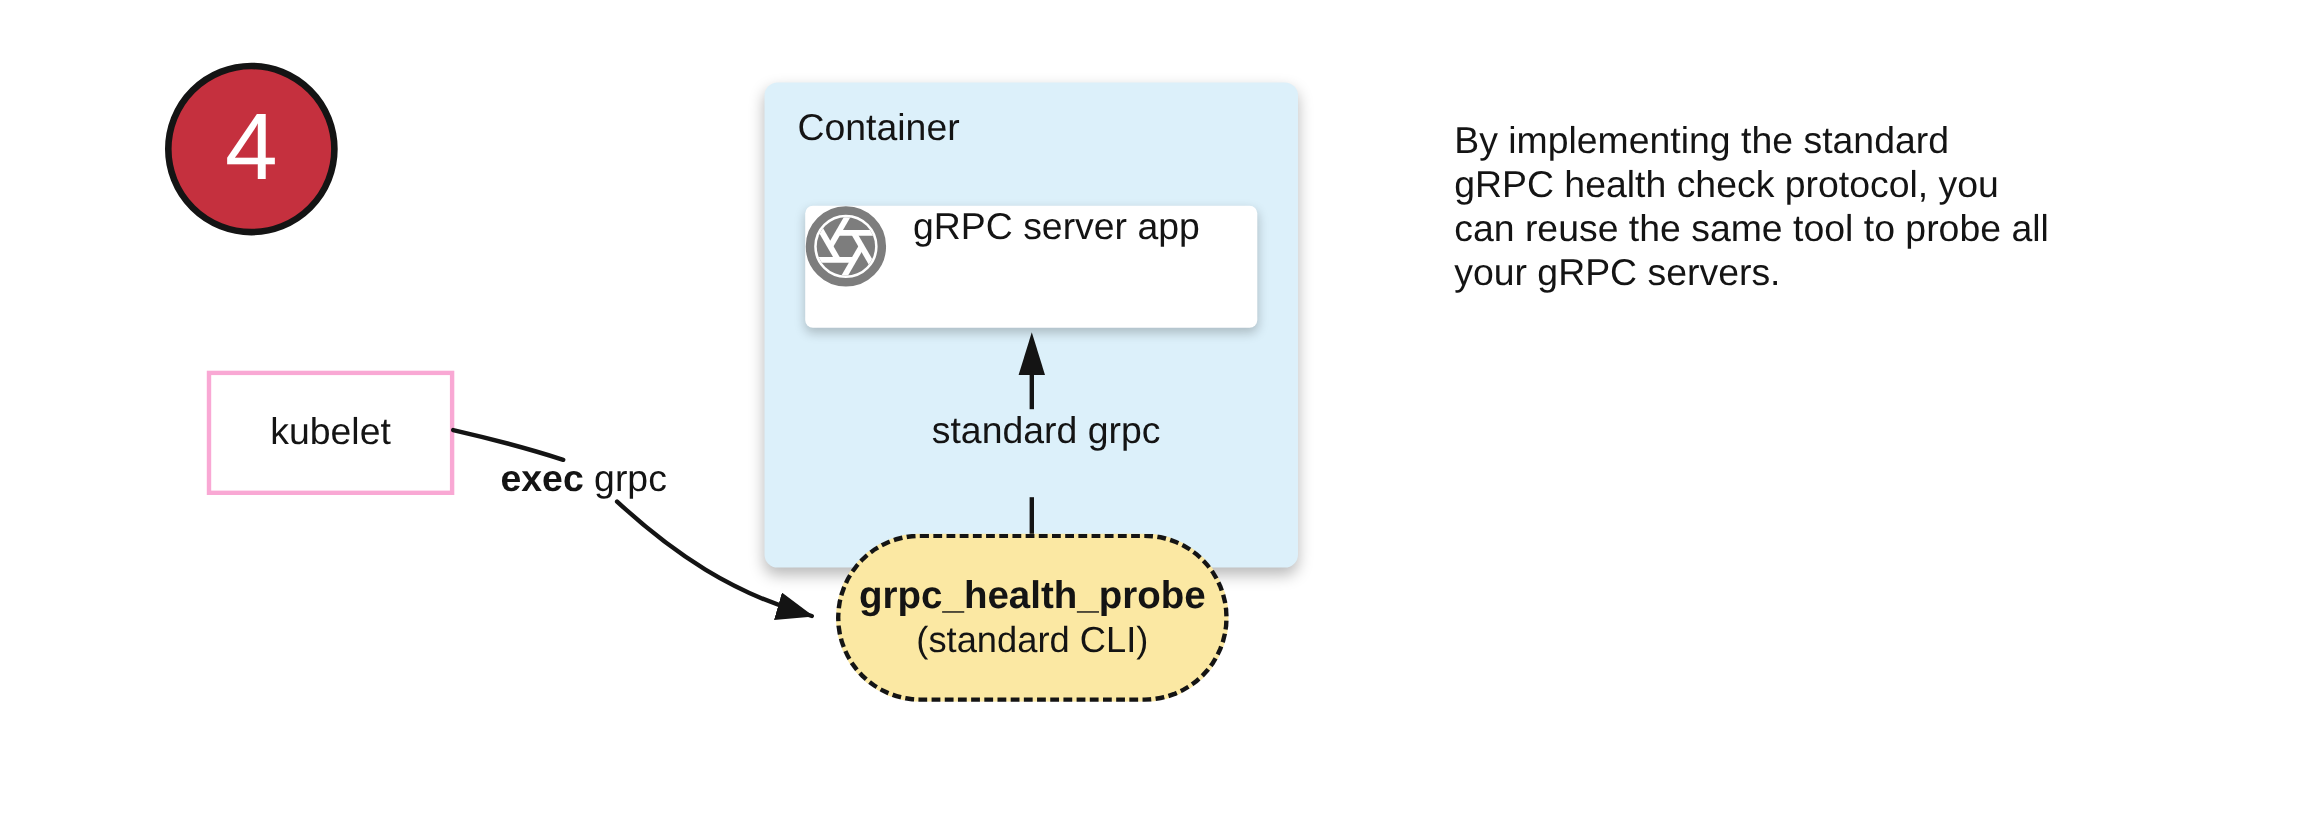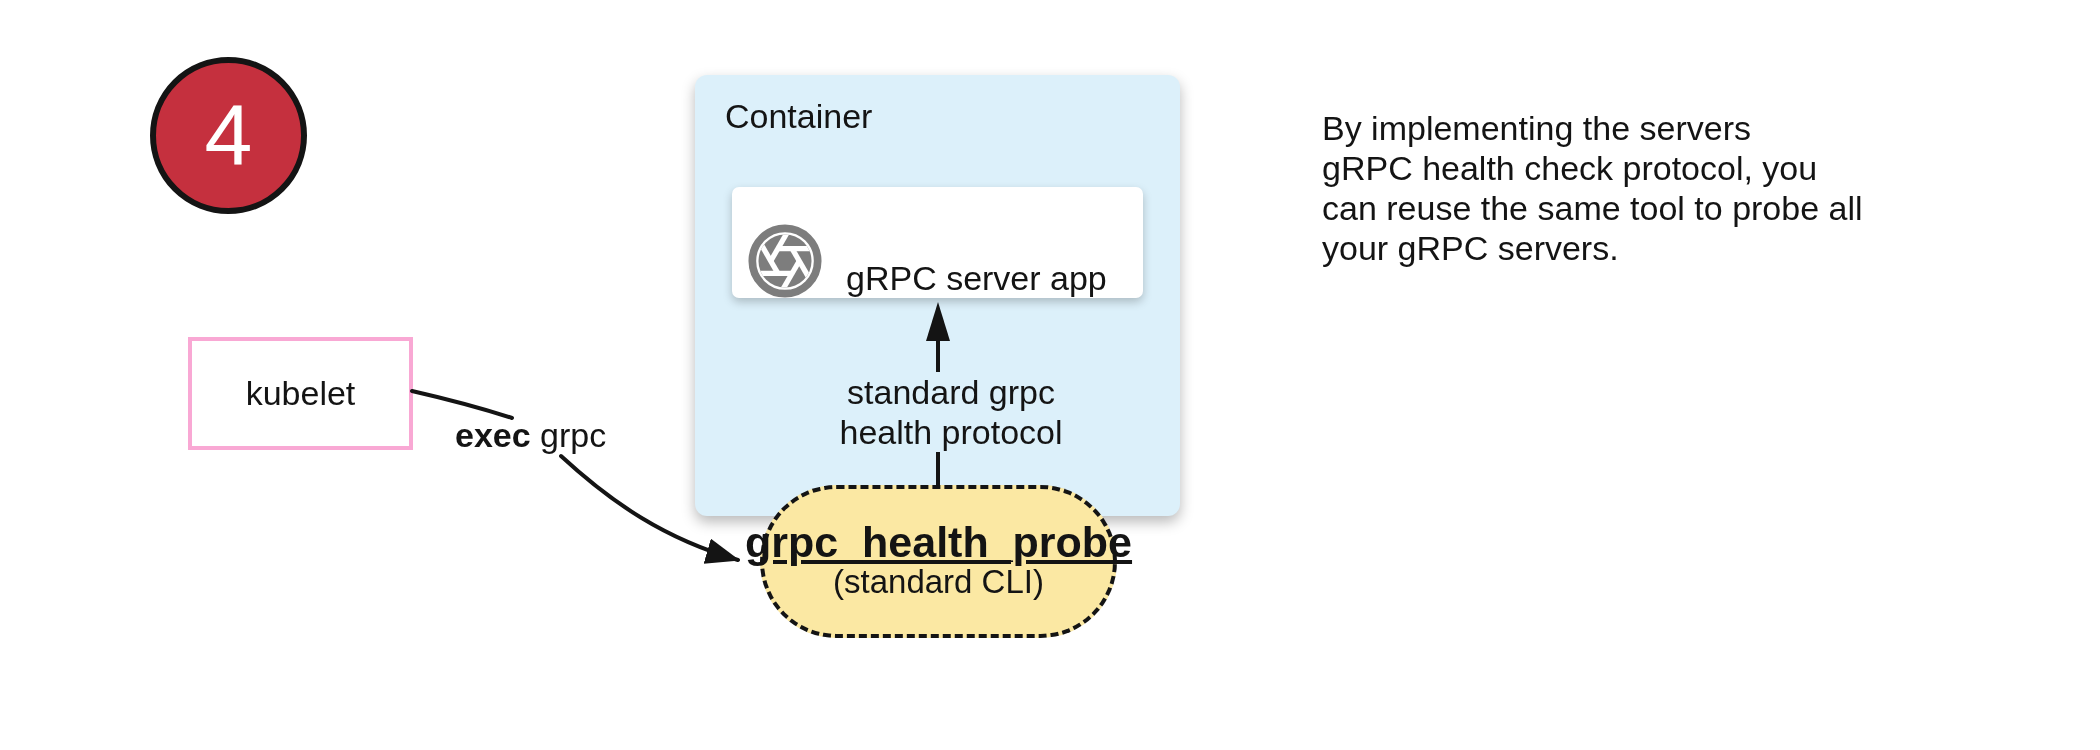--- a/index.html
+++ b/index.html
@@ -88,22 +88,21 @@
     position: absolute;
     left: 37px;
     top: 112px;
     width: 411px;
     height: 111px;
     box-sizing: border-box;
     background: #ffffff;
     border-radius: 7px;
     box-shadow: 0 4px 10px rgba(0,0,0,0.22);
     display: flex;
-    align-items: flex-end;
-    padding-left: 16px;
+    align-items: flex-start;
   }
   .server-box .label {
     font-size: 34px;
     margin-left: 24px;
   }
 
   
   .protocol-label {
     position: absolute;
     left: 106px;
@@ -124,21 +123,21 @@
     box-sizing: border-box;
     background: #fbe8a3;
     border: 4px dashed #141414;
     border-radius: 77px;
     display: flex;
     flex-direction: column;
     align-items: center;
     justify-content: center;
     line-height: 40px;
   }
-  .probe-pill .title { font-size: 43px; font-weight: bold; text-decoration: underline; }
+  .probe-pill .title { font-size: 35px; font-weight: bold; }
   .probe-pill .subtitle { font-size: 33px; }
 
   
   .note {
     position: absolute;
     left: 1322px;
     top: 108px;
     font-size: 34px;
     line-height: 40px;
     white-space: nowrap;
@@ -206,31 +205,30 @@
           <line x1="9.69" y1="16" x2="3.95" y2="6.06"></line>
           <line x1="14.31" y1="16" x2="2.83" y2="16"></line>
           <line x1="16.62" y1="12" x2="10.88" y2="21.94"></line>
         </g>
       </svg>
       <span class="label">gRPC server app</span>
     </div>
 
     <div class="protocol-label">
       <div>standard grpc</div>
-      <div>health protocol</div>
     </div>
 
     <div class="probe-pill">
       <div class="title">grpc_health_probe</div>
       <div class="subtitle">(standard CLI)</div>
     </div>
   </div>
 
   <div class="exec-label"><span class="b">exec</span><span> grpc</span></div>
 
   <div class="note">
-    <div>By implementing the servers</div>
+    <div>By implementing the standard</div>
     <div>gRPC health check protocol, you</div>
     <div>can reuse the same tool to probe all</div>
     <div>your gRPC servers.</div>
   </div>
 
 </div>
 
 </body></html>

